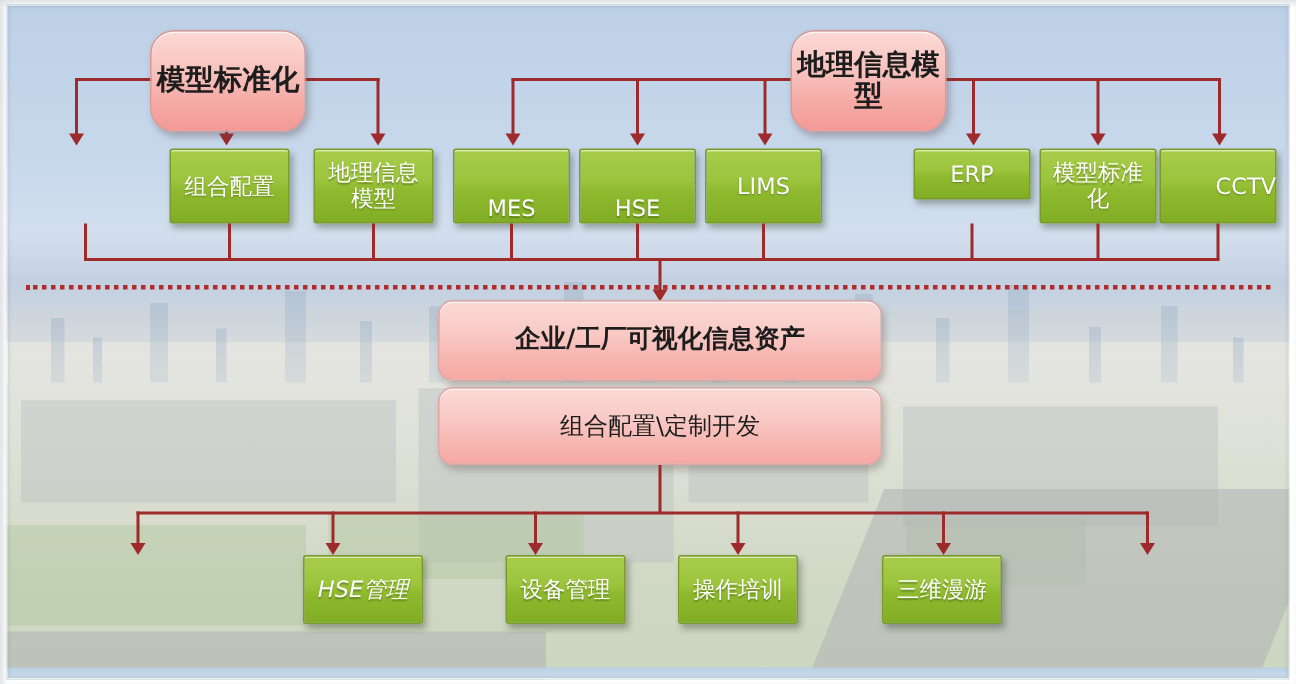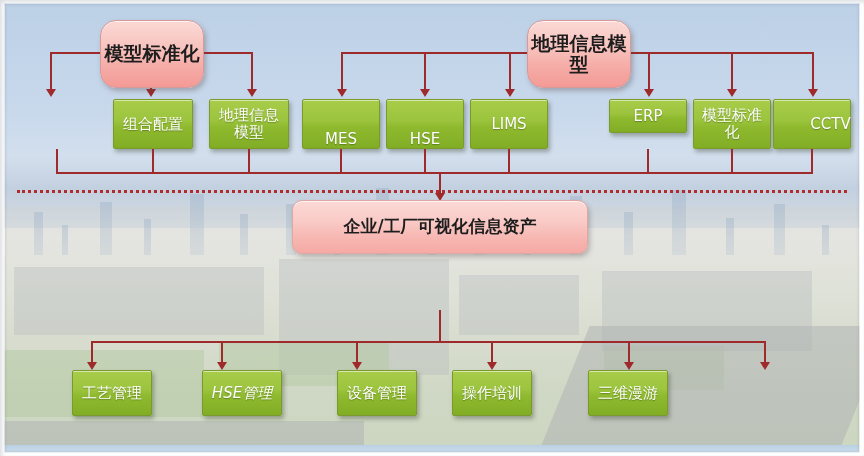--- a/index.html
+++ b/index.html
@@ -267,40 +267,40 @@
 
   <div class="conn h" style="left:56px; top:172px; width:757px;"></div>
   <div class="conn v" style="left:439px; top:172px; height:23px;"></div>
   <div class="arrow" style="left:435px; top:193px;"></div>
 
   <div class="divider-dotted" style="top:190px;"></div>
 
   <div class="node node-pink-wide" style="left:292px; top:200px; width:296px; height:54px;">
     <span>企业/工厂可视化信息资产</span>
   </div>
+  <div class="node node-pink-wide second" style="left:292px; top:258px; width:296px; height:52px;">
+    <span>组合配置\定制开发</span>
+  </div>
 
   <div class="conn v" style="left:439px; top:310px; height:32px;"></div>
   <div class="conn h" style="left:91px; top:341px; width:674px;"></div>
 
   <div class="conn v" style="left:91px;  top:341px; height:22px;"></div>
   <div class="arrow" style="left:87px;  top:362px;"></div>
   <div class="conn v" style="left:221px; top:341px; height:22px;"></div>
   <div class="arrow" style="left:217px; top:362px;"></div>
   <div class="conn v" style="left:356px; top:341px; height:22px;"></div>
   <div class="arrow" style="left:352px; top:362px;"></div>
   <div class="conn v" style="left:491px; top:341px; height:22px;"></div>
   <div class="arrow" style="left:487px; top:362px;"></div>
   <div class="conn v" style="left:628px; top:341px; height:22px;"></div>
   <div class="arrow" style="left:624px; top:362px;"></div>
   <div class="conn v" style="left:764px; top:341px; height:22px;"></div>
   <div class="arrow" style="left:760px; top:362px;"></div>
 
-  <div class="node node-green" style="left:72px; top:370px; width:80px; height:46px;">
-    <span class="tx">工艺管理</span>
-  </div>
   <div class="node node-green" style="left:202px; top:370px; width:80px; height:46px;font-style:italic;">
     <span class="tx">HSE管理</span>
   </div>
   <div class="node node-green" style="left:337px; top:370px; width:80px; height:46px;">
     <span class="tx">设备管理</span>
   </div>
   <div class="node node-green" style="left:452px; top:370px; width:80px; height:46px;">
     <span class="tx">操作培训</span>
   </div>
   <div class="node node-green" style="left:588px; top:370px; width:80px; height:46px;">

